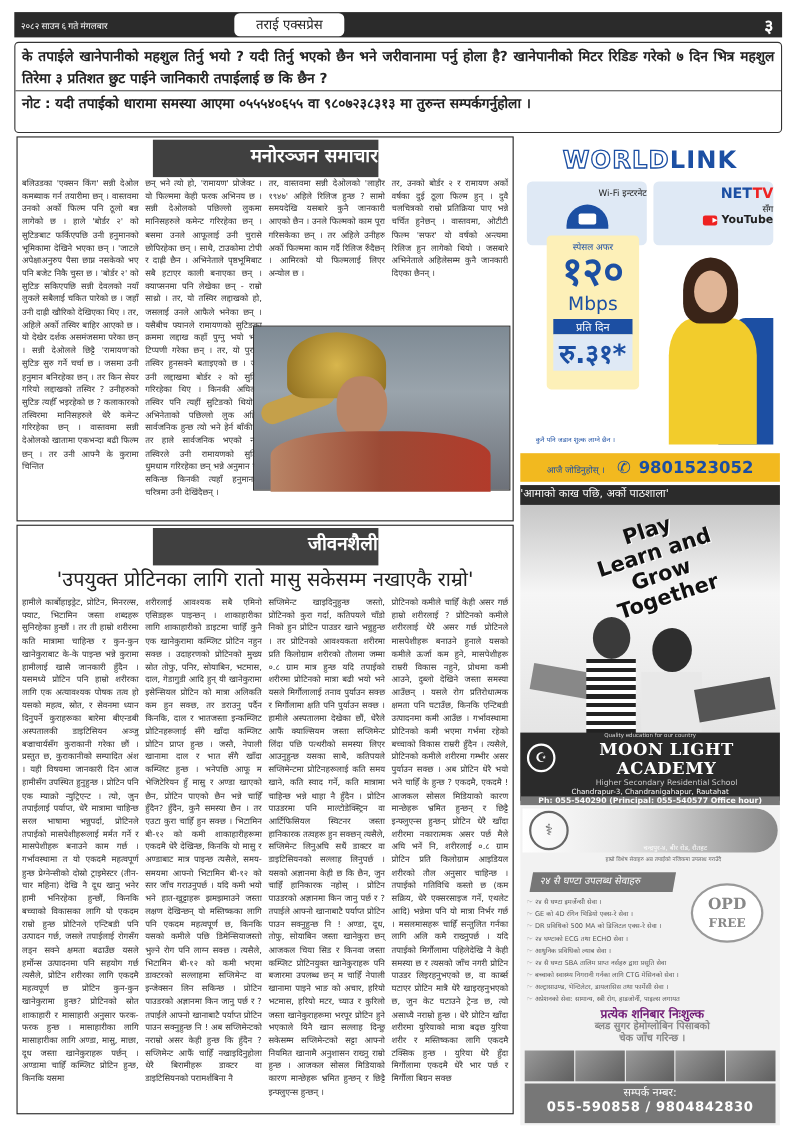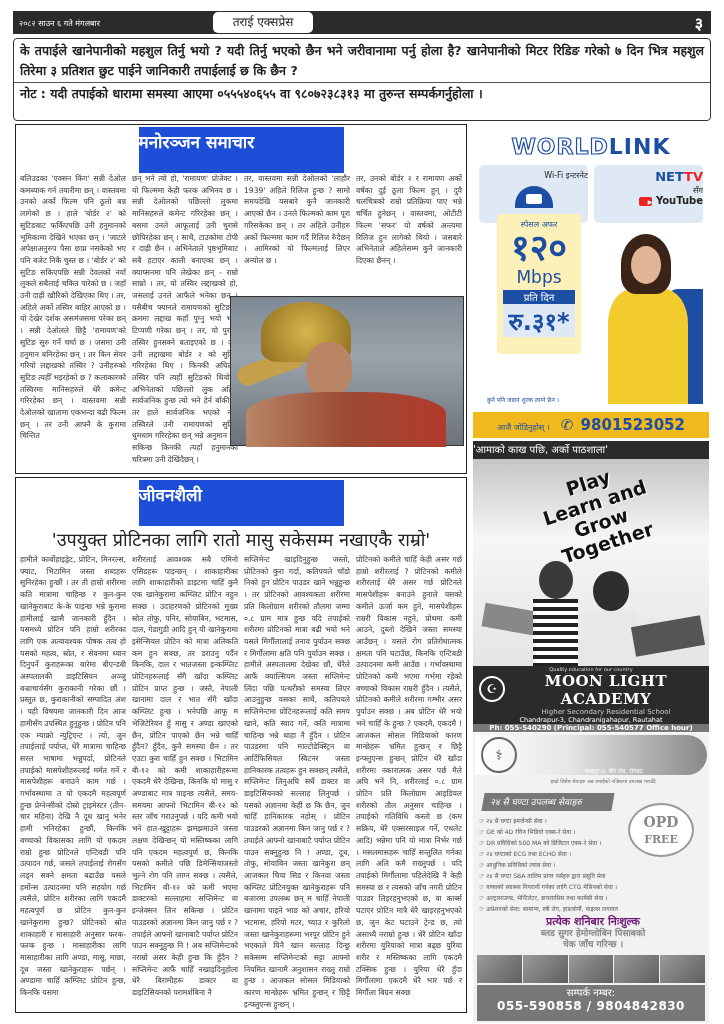--- a/index.html
+++ b/index.html
@@ -1,27 +1,27 @@
 <!DOCTYPE html>
 <html><head>
 <meta charset="utf-8">
 <style>
   * { box-sizing: border-box; margin: 0; padding: 0; }
   body { width: 724px; height: 1024px; background: #fff; font-family: "DejaVu Sans", sans-serif; color: #222; position: relative; overflow: hidden; }
   .masthead { position: absolute; left: 13px; top: 11px; width: 698px; height: 23px; background: #2b2b2b; color: #fff; }
-  .masthead .date { position: absolute; left: 6px; top: 6px; font-size: 8px; }
+  .masthead .date { position: absolute; left: 6px; top: 6px; font-size: 8px; font-family: Liberation Serif, serif; }
   .masthead .paper { position: absolute; left: 200px; top: 1px; width: 100px; height: 21px; background: #fff; color: #222; border-radius: 5px; text-align: center; font-size: 12px; line-height: 21px; font-family: "DejaVu Serif", serif; }
   .masthead .pageno { position: absolute; right: 8px; top: 1px; font-size: 16px; font-weight: bold; }
   .notice { position: absolute; left: 13px; top: 38px; width: 698px; height: 83px; border: 1.5px solid #333; border-radius: 4px; padding: 2px 6px; font-size: 12.5px; font-weight: bold; line-height: 20px; color: #222; }
   .notice .q { text-align: justify; }
   .notice hr { border: none; border-top: 1px solid #555; margin: 1px -6px 1px -6px; }
   .section { position: absolute; left: 15px; border: 1.5px solid #222; overflow: hidden; }
   .sec1 { top: 124px; width: 452px; height: 350px; }
   .sec2 { top: 477px; width: 452px; height: 536px; }
-  .sec-head { margin: 2px auto 0; background: #1d4ed8; color: #fff; text-align: left; font-weight: bold; font-size: 17px; height: 46px; line-height: 30px; }
+  .sec-head { margin: 2px auto 0; background: #404040; color: #fff; text-align: right; font-weight: bold; font-size: 17px; height: 34px; line-height: 30px; }
   .sec1 .sec-head { width: 205px; }
   .sec2 .sec-head { width: 205px; }
   .headline { text-align: center; font-size: 22px; line-height: 32px; color: #222; }
   .sec2 .headline { font-size: 18px; line-height: 28px; }
   .cols { display: flex; gap: 6px; padding: 0 4px; }
   .col { flex: 1; font-size: 7.6px; line-height: 11.7px; text-align: justify; color: #333; }
   .photo { position: absolute; left: 230px; top: 296px; width: 234px; height: 150px; background: linear-gradient(180deg,#7e8a94 0%,#9aa4ac 40%,#6d7179 100%); border: 1px solid #333; }
   .photo .crown { position: absolute; left: 30px; top: 5px; width: 90px; height: 60px; border-radius: 50% 50% 20% 20%; background: radial-gradient(circle,#d8b64d,#8e6d1e); }
   .photo .face { position: absolute; left: 75px; top: 45px; width: 46px; height: 55px; border-radius: 45%; background: #b98566; }
   .photo .body { position: absolute; left: 15px; top: 95px; width: 200px; height: 55px; background: linear-gradient(90deg,#b98566,#9c4a35,#b23b2b); border-radius: 40% 40% 0 0; }
@@ -104,21 +104,21 @@
   <div class="q">के तपाईले खानेपानीको महशुल तिर्नु भयो ? यदी तिर्नु भएको छैन भने जरीवानामा पर्नु होला है? खानेपानीको मिटर रिडिङ गरेको ७ दिन भित्र महशुल तिरेमा ३ प्रतिशत छुट पाईने जानिकारी तपाईलाई छ कि छैन ?</div>
   <hr>
   <div>नोट : यदी तपाईको धारामा समस्या आएमा ०५५५४०६५५ वा ९८०७२३८३१३ मा तुरुन्त सम्पर्कगर्नुहोला ।</div>
 </div>
 
 <div class="section sec1">
   <div class="sec-head">मनोरञ्जन समाचार</div>
   <div class="cols">
     <div class="col">बलिउडका 'एक्सन किंग' सन्नी देओल कमब्याक गर्न तयारीमा छन् । वास्तवमा उनको अर्को फिल्म पनि ठूलो बन्न लागेको छ । हाले 'बोर्डर २' को सुटिङबाट फर्किएपछि उनी हनुमानको भूमिकामा देखिने भएका छन् । 'जाटले अपेक्षाअनुरुप पैसा छाप्न नसकेको भए पनि बजेट निकै चुस्त छ । 'बोर्डर २' को सुटिङ सकिएपछि सन्नी देवलको नयाँ लुकले सबैलाई चकित पारेको छ । जहाँ उनी दाह्री खौरिको देखिएका थिए । तर, अहिले अर्को तस्विर बाहिर आएको छ । यो देखेर दर्शक असमंजसमा परेका छन् । सन्नी देओलले छिट्टै 'रामायण'को सुटिङ सुरु गर्ने चर्चा छ । जसमा उनी हनुमान बनिरहेका छन् । तर किन सेयर गरियो लद्दाखको तस्विर ? उनीहरुको सुटिङ त्यहीँ भइरहेको छ ? कलाकारको तस्विरमा मानिसहरुले धेरै कमेन्ट गरिरहेका छन् । वास्तवमा सन्नी देओलको खातामा एकभन्दा बढी फिल्म छन् । तर उनी आफ्नै के कुरामा चिन्तित</div>
     <div class="col">छन् भने त्यो हो, 'रामायण' प्रोजेक्ट । यो फिल्ममा केही फरक अभिनय छ । सन्नी देओलको पछिल्लो लुकमा मानिसहरुले कमेन्ट गरिरहेका छन् । बसमा उनले आफूलाई उनी चुरासे छोपिरहेका छन् । साथै, टाउकोमा टोपी र दाह्री छैन । अभिनेताले पृष्ठभूमिबाट सबै हटाएर काली बनाएका छन् । क्याप्सनमा पनि लेखेका छन् - राम्रो साथ्रो । तर, यो तस्विर लद्दाखको हो, जसलाई उनले आफैले भनेका छन् । यसैबीच फ्यानले रामायणको सुटिङका क्रममा लद्दाख कहाँ पुग्नु भयो भनी टिप्पणी गरेका छन् । तर, यो पुरानो तस्विर हुनसक्ने बताइएको छ । जब उनी लद्दाखमा बोर्डर २ को सुटिङ गरिरहेका थिए । किनकी अघिल्लो तस्विर पनि त्यहीं सुटिङको थियो । अभिनेताको पछिल्लो लुक अहिले सार्वजनिक हुन्छ त्यो भने हेर्न बाँकी छ तर हाले सार्वजनिक भएको नयाँ तस्विरले उनी रामायणको सुटिङ धुमधाम गरिरहेका छन् भन्ने अनुमान गर्न सकिन्छ किनकी त्यहाँ हनुमानको चरित्रमा उनी देखिंदैछन् ।</div>
-    <div class="col" style="height:95px;overflow:hidden">तर, वास्तवमा सन्नी देओलको 'लाहौर 1939' अहिले रिलिज हुन्छ ? सामो समयदेखि यसबारे कुनै जानकारी आएको छैन । उनले फिल्मको काम पूरा गरिसकेका छन् । तर अहिले उनीहरु अर्को फिल्ममा काम गर्दै रिलिज रुँदैछन् । आमिरको यो फिल्मलाई लिएर अन्योल छ ।</div>
+    <div class="col" style="height:95px;overflow:hidden">तर, वास्तवमा सन्नी देओलको 'लाहौर १९४७' अहिले रिलिज हुन्छ ? सामो समयदेखि यसबारे कुनै जानकारी आएको छैन । उनले फिल्मको काम पूरा गरिसकेका छन् । तर अहिले उनीहरु अर्को फिल्ममा काम गर्दै रिलिज रुँदैछन् । आमिरको यो फिल्मलाई लिएर अन्योल छ ।</div>
     <div class="col" style="height:95px;overflow:hidden">तर, उनको बोर्डर २ र रामायण अर्को वर्षका दुई ठूला फिल्म हुन् । दुवै चलचित्रको राम्रो प्रतिक्रिया पाए भन्ने चर्चित हुनेछन् । वास्तवमा, ओटीटी फिल्म 'सफर' यो वर्षको अन्त्यमा रिलिज हुन लागेको थियो । जसबारे अभिनेताले अहिलेसम्म कुनै जानकारी दिएका छैनन् ।</div>
   </div>
 </div>
 <div class="photo">
   <div class="arm"></div>
   <div class="crown"></div>
   <div class="face"></div>
   <div class="body"></div>
 </div>
 

